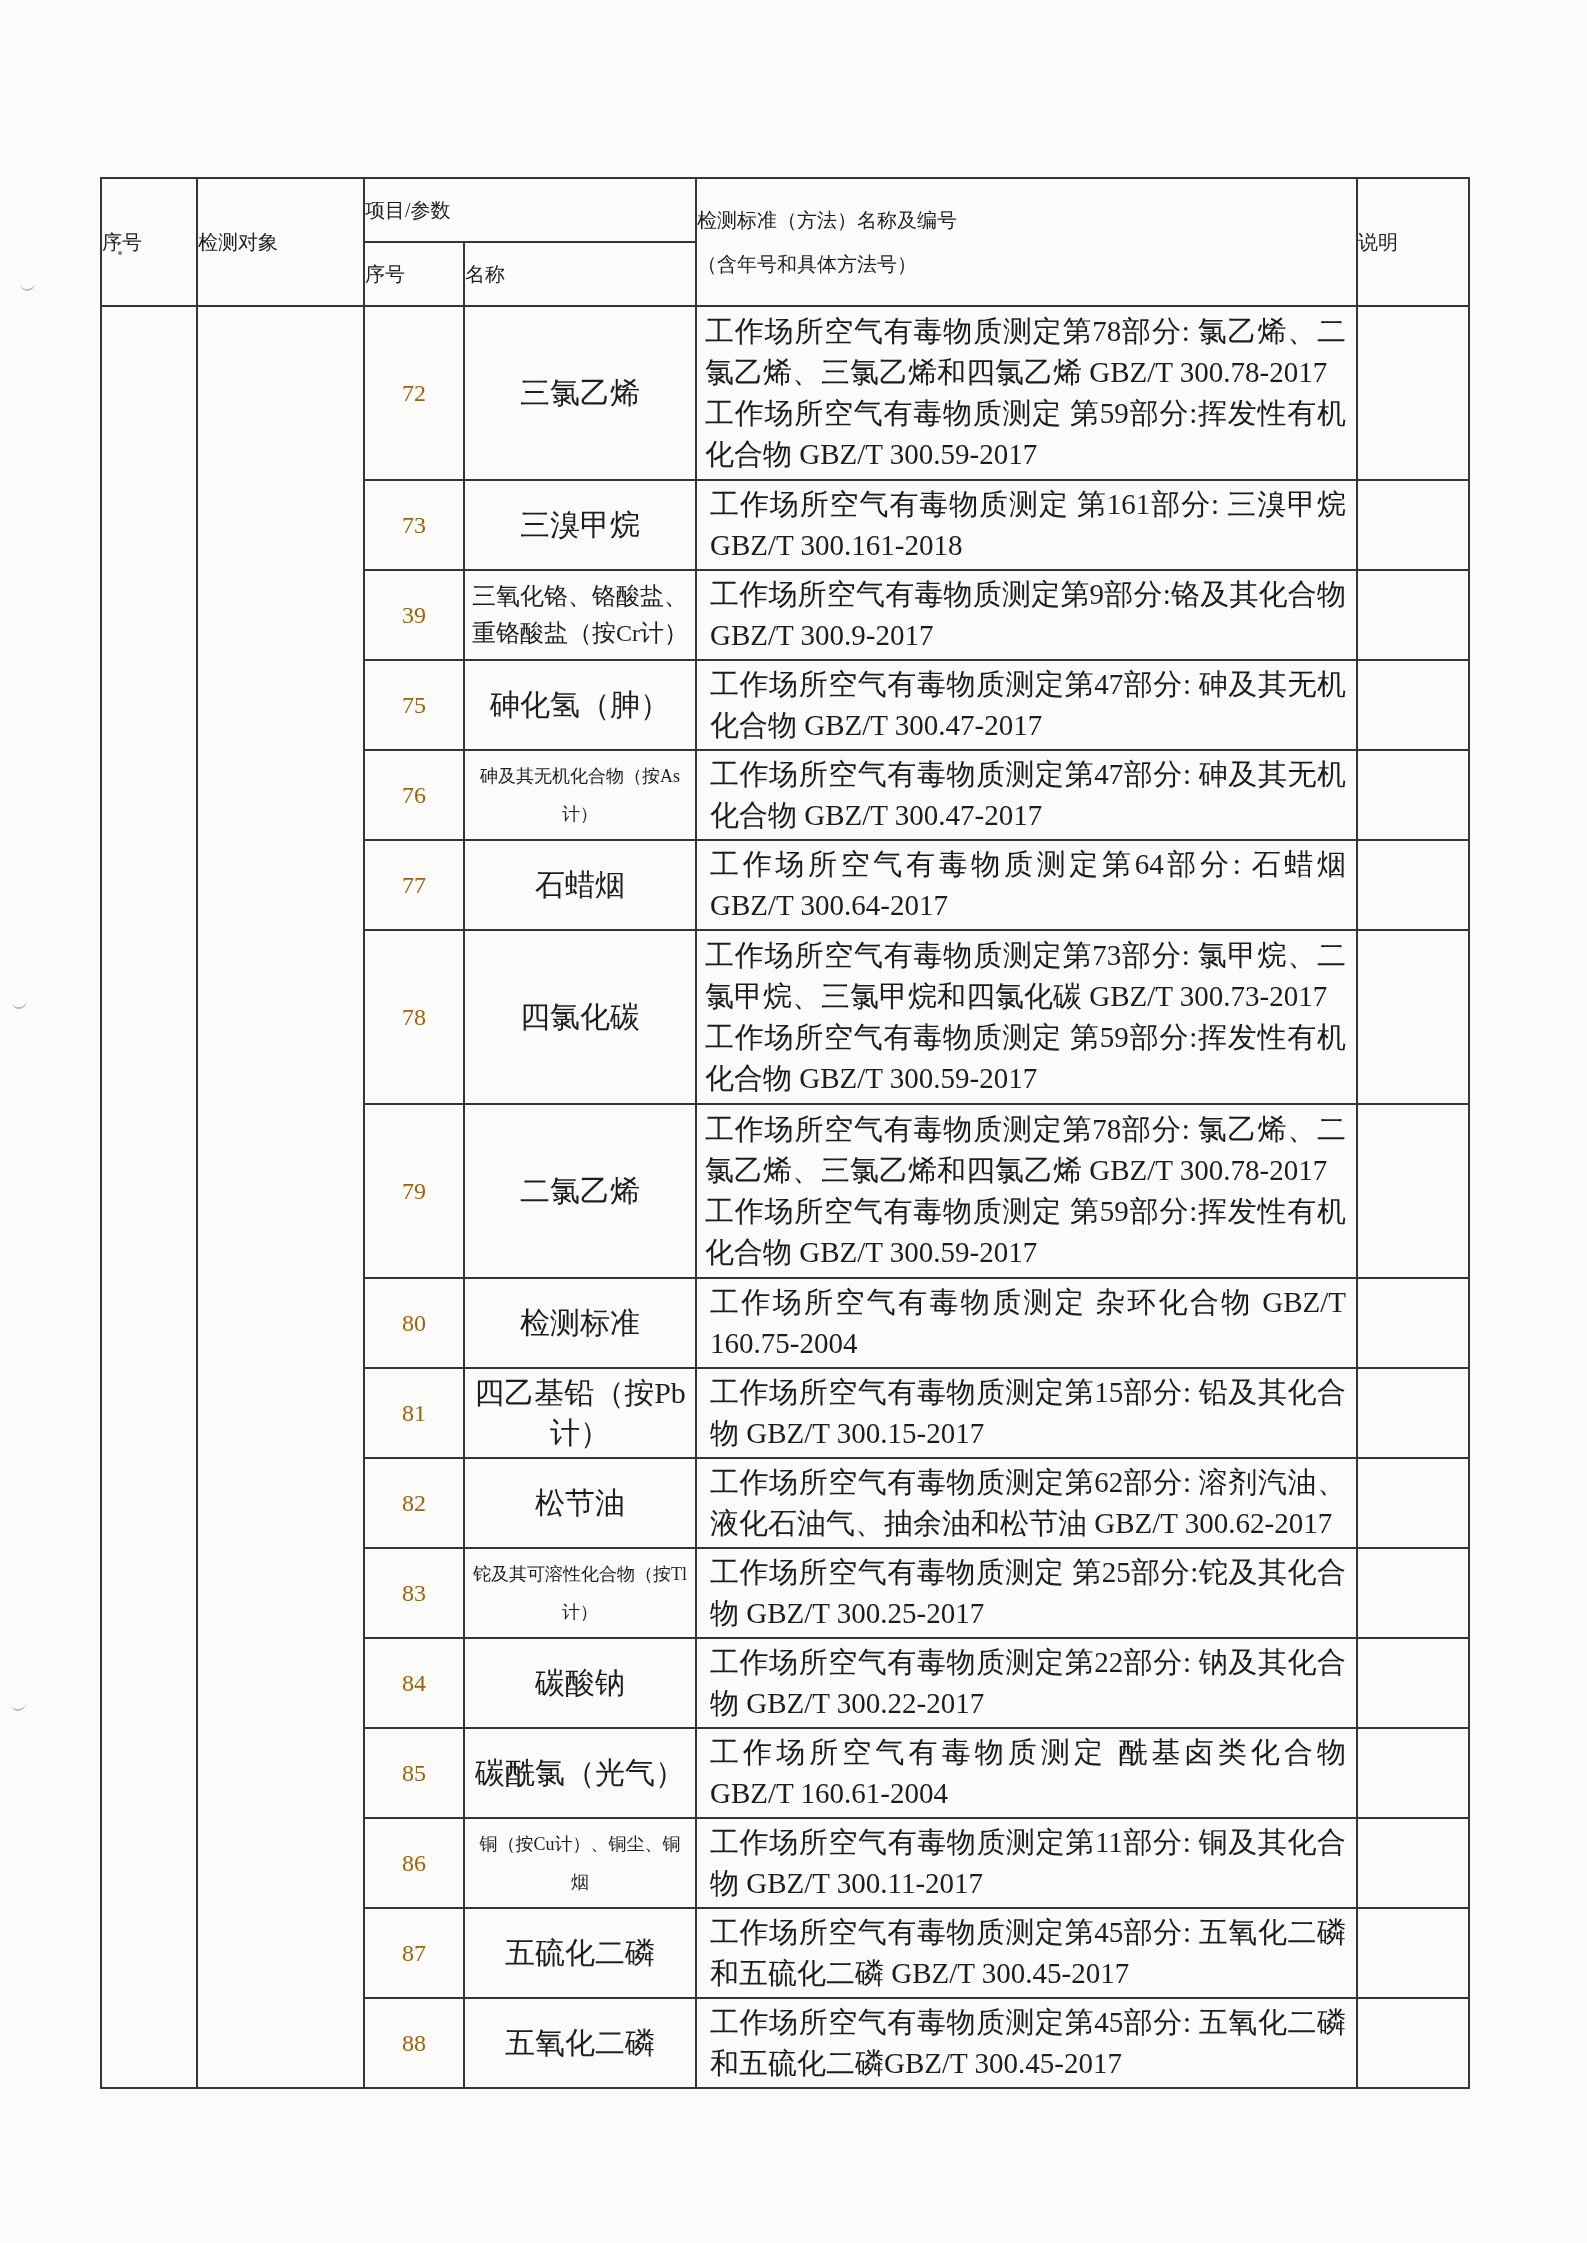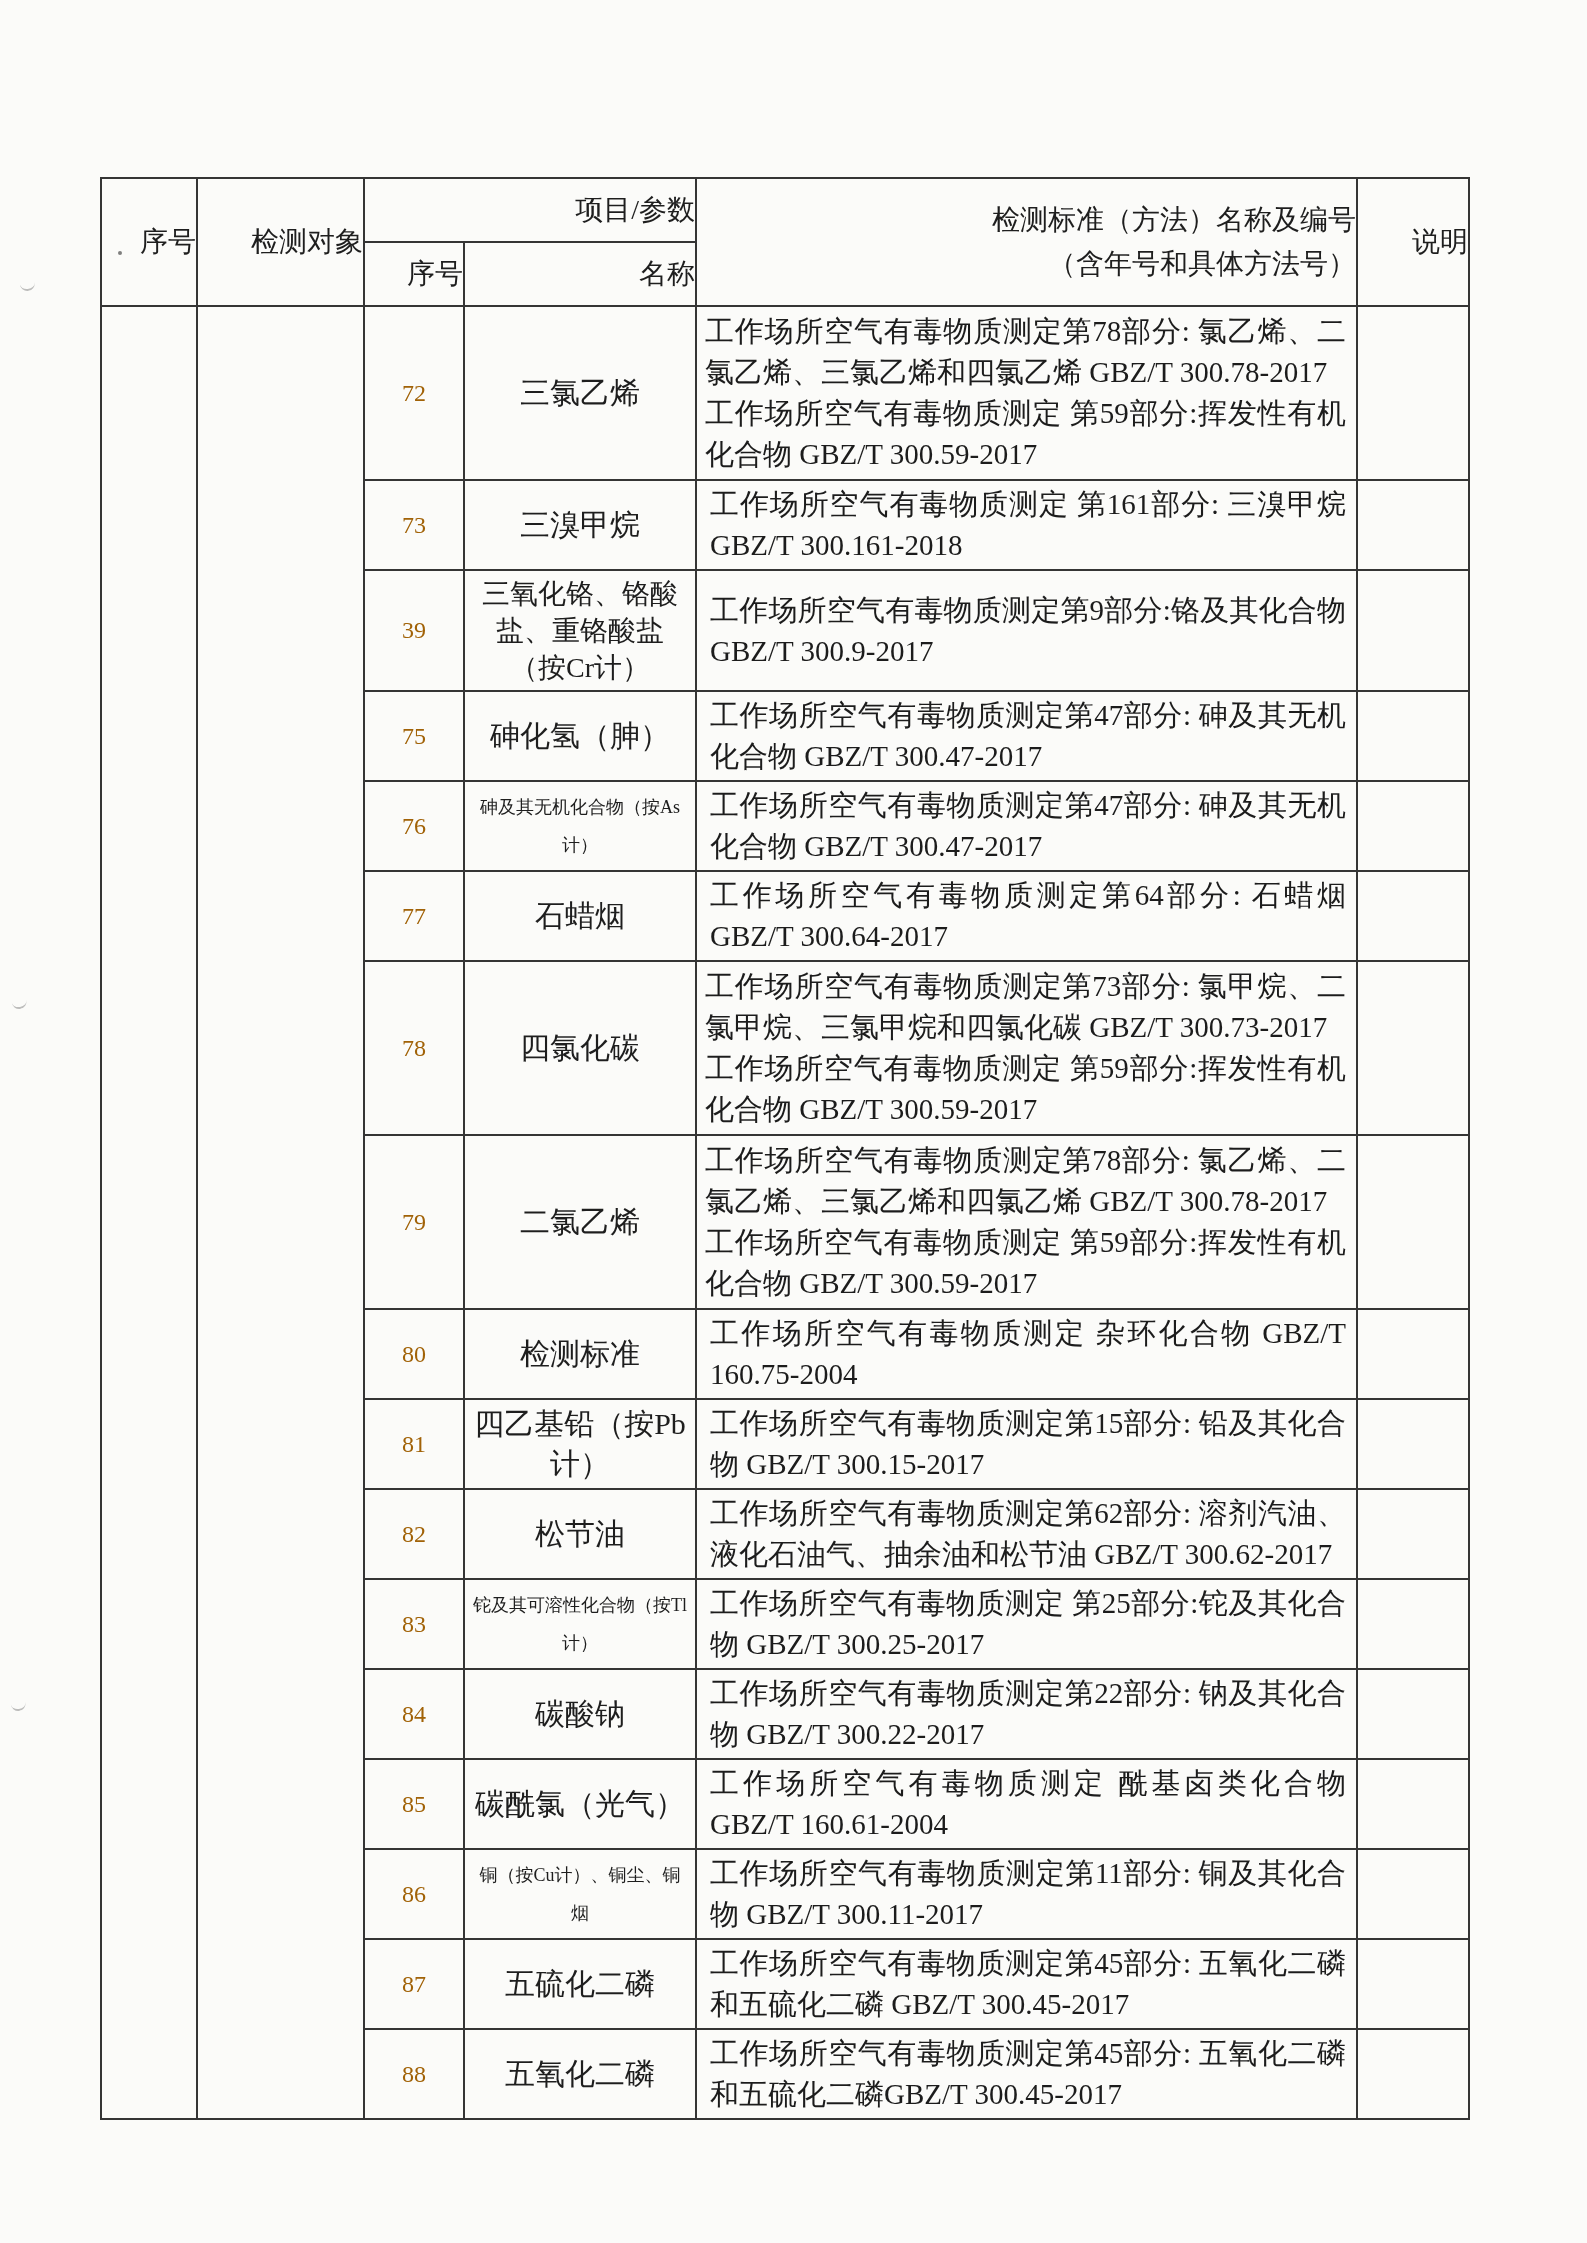--- a/index.html
+++ b/index.html
@@ -27,22 +27,22 @@
     width:1368px;
     border-collapse:collapse;
     table-layout:fixed;
   }
   .std-table th,.std-table td{
     border:2px solid #353535;
     padding:0;
     font-weight:normal;
   }
   thead th{
-    font-size:28px;
-    text-align:right;
+    font-size:20px;
+    text-align:left;
     vertical-align:middle;
     color:#1e1e1e;
   }
   .hrow1{height:64px;}
   .hrow2{height:64px;}
   .std-head-line{line-height:44px;}
   tbody td{vertical-align:middle;}
   td.c-seq,td.c-obj{background:transparent;}
   td.c-iseq{
     text-align:center;
@@ -50,21 +50,21 @@
     color:#a16207;
   }
   td.c-name{
     text-align:center;
     font-size:30px;
     line-height:40px;
     padding:4px 6px;
     color:#1e1e1e;
   }
   td.c-name.small{font-size:18px;line-height:38px;}
-  td.c-name.xsmall{font-size:28px;line-height:37px;margin-top:20px;}
+  td.c-name.xsmall{font-size:24px;line-height:37px;margin-top:20px;}
   td.c-std{
     font-size:29px;
     line-height:41px;
     padding:3px 10px 3px 13px;
     text-align:justify;
     color:#1c1c1c;
   }
   td.c-std .std-seg{text-align:justify;}
   td.c-note{}
   tr.r-4line td.c-std{height:166px;padding-left:8px;}

